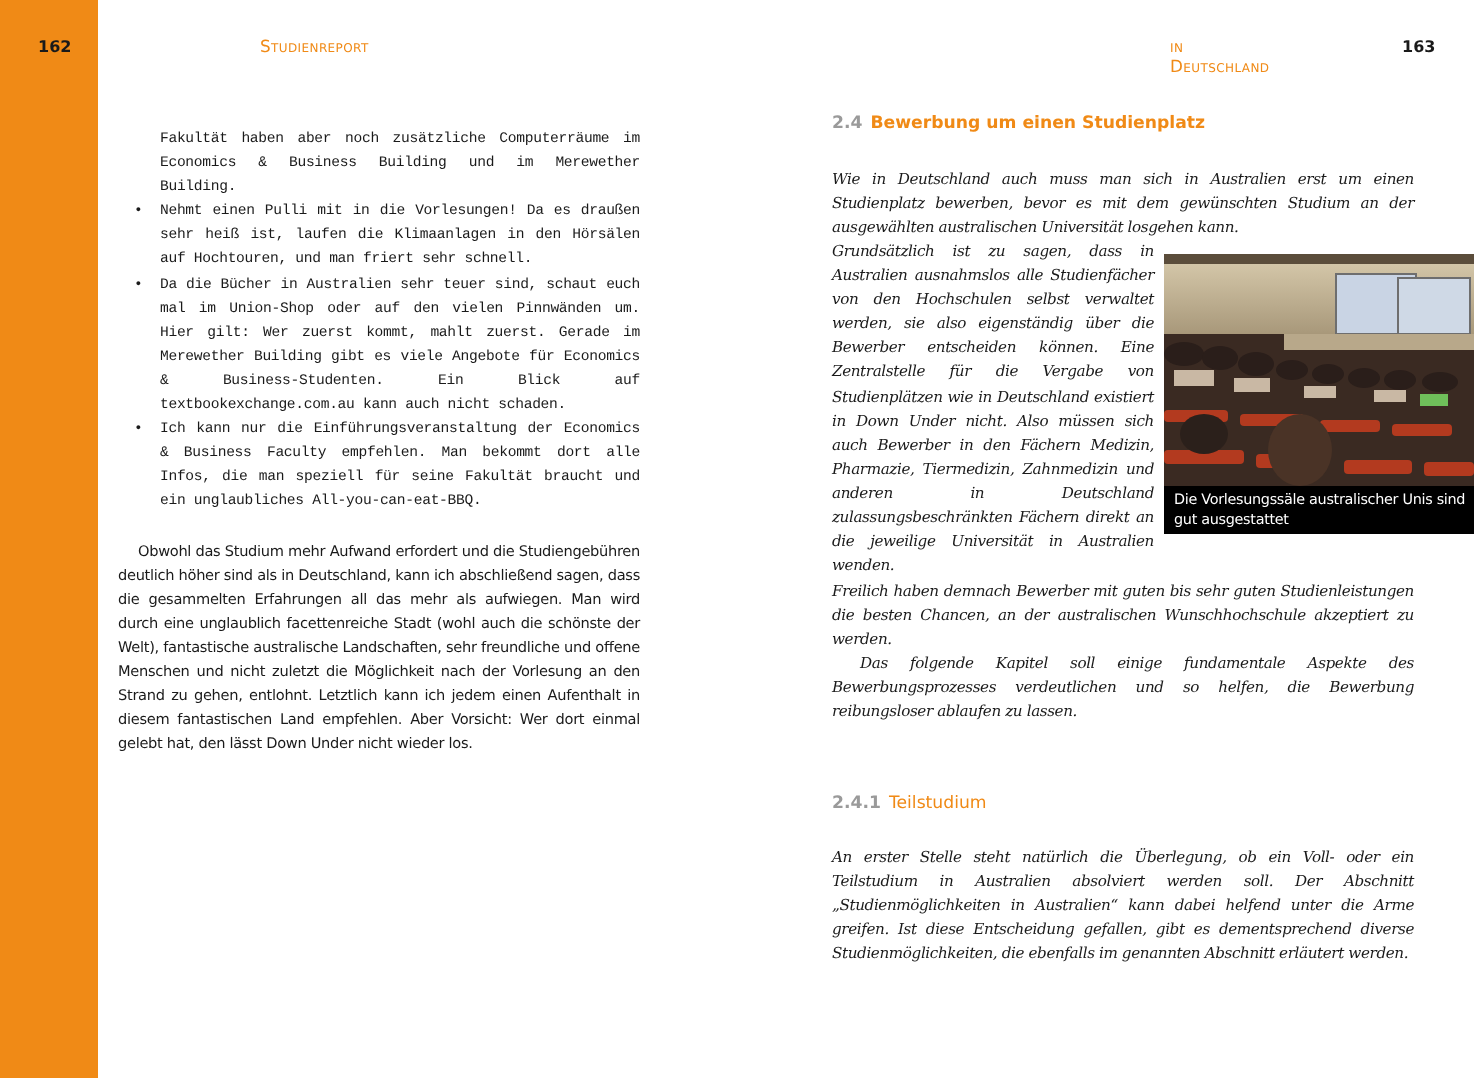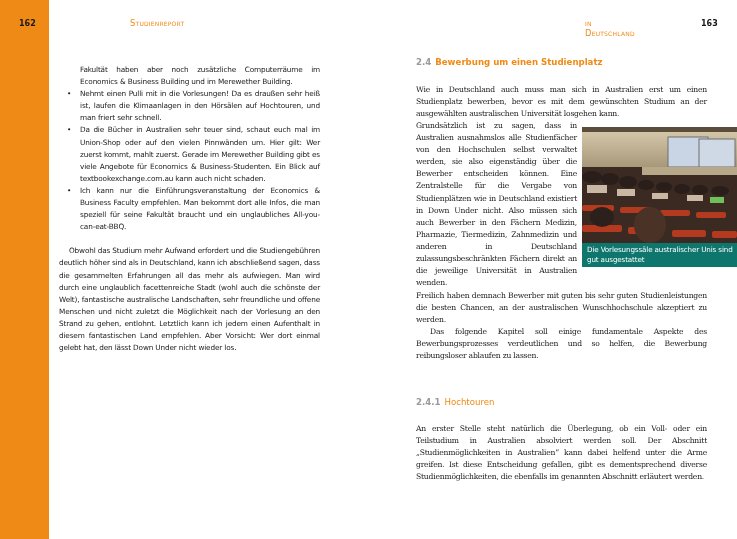--- a/index.html
+++ b/index.html
@@ -5,32 +5,32 @@
   html, body { margin:0; padding:0; }
   body { width:737px; height:539px; position:relative; overflow:hidden; background:#ffffff; font-family:"DejaVu Sans", sans-serif; }
   .spread { position:absolute; left:0; top:0; width:632px; height:539px; }
   .left-band { position:absolute; left:0; top:0; width:49px; height:539px; background:#f08a16; }
   .left-page { position:absolute; left:49px; top:0; width:320px; height:539px; background:#fff; }
   .right-page { position:absolute; left:369px; top:0; width:368px; height:539px; background:#fff; }
   .pagenum { position:absolute; font-family:"DejaVu Sans", sans-serif; font-weight:bold; font-size:8px; color:#1a1a1a; }
   .running-head { position:absolute; font-family:"DejaVu Sans", sans-serif; font-size:8.4px; color:#f08a16; letter-spacing:0.2px; font-variant:small-caps; }
   .sans-col { position:absolute; left:80px; top:64px; width:240px; font-family:"DejaVu Sans", sans-serif; font-size:7.3px; line-height:12.1px; color:#1a1a1a; text-align:justify; letter-spacing:-0.15px; }
   .sans-col ul { list-style:none; margin:0; padding:0; }
-  .sans-col li { position:relative; padding-left:0; margin:0; }
+  .sans-col li { position:relative; padding-left:0; margin:0;font-family:Liberation Mono, monospace; }
   .sans-col li.bullet::before { content:"\2022"; position:absolute; left:-13px; top:0; color:#1a1a1a; }
   .sans-col p { margin:0; text-indent:10px; }
   .sans-col .gap { height:12px; }
   .serif-head { position:absolute; font-family:"DejaVu Sans", sans-serif; font-weight:bold; font-size:8.6px; color:#f08a16; }
   .serif-head .num { color:#9a9a9a; font-weight:bold; margin-right:4px; }
-  .serif-text { position:absolute; font-family:"DejaVu Serif", serif; font-size:7.6px; line-height:12.1px; color:#1a1a1a; text-align:justify; letter-spacing:-0.2px; }
+  .serif-text { position:absolute; font-family:"DejaVu Serif", serif; font-size:7.6px; line-height:12.1px; color:#1a1a1a; text-align:justify; letter-spacing:-0.2px;font-style:italic; }
   .serif-text p { margin:0; }
   .serif-text p.indent { text-indent:14px; }
   .photo { position:absolute; left:582px; top:127px; width:155px; height:140px; overflow:hidden; }
   .photo svg { display:block; }
-  .caption { position:absolute; left:0; bottom:0; width:155px; height:24px; background:#0f766e; color:#fff; font-family:"DejaVu Sans", sans-serif; font-size:7.2px; line-height:10px; padding:2px 0 0 5px; box-sizing:border-box; letter-spacing:-0.15px; }
+  .caption { position:absolute; left:0; bottom:0; width:155px; height:24px; background:#000000; color:#fff; font-family:"DejaVu Sans", sans-serif; font-size:7.2px; line-height:10px; padding:2px 0 0 5px; box-sizing:border-box; letter-spacing:-0.15px; }
 </style>
 </head>
 <body>
 
 <div class="spread">
 
   <div class="left-band"></div>
   <div class="left-page"></div>
   <div class="right-page"></div>
 
@@ -62,21 +62,21 @@
   <div class="serif-text" style="left:416px; top:120px; width:161px;">
     <p>Grundsätzlich ist zu sagen, dass in Australien ausnahmslos alle Studienfächer von den Hochschulen selbst verwaltet werden, sie also eigenständig über die Bewerber entscheiden können. Eine Zentralstelle für die Vergabe von Studienplätzen wie in Deutschland existiert in Down Under nicht. Also müssen sich auch Bewerber in den Fächern Medizin, Pharmazie, Tiermedizin, Zahnmedizin und anderen in Deutschland zulassungsbeschränkten Fächern direkt an die jeweilige Universität in Australien wenden.</p>
   </div>
 
   <div class="serif-text" style="left:416px; top:290px; width:291px;">
     <p>Freilich haben demnach Bewerber mit guten bis sehr guten Studienleistungen die besten Chancen, an der australischen Wunschhochschule akzeptiert zu werden.</p>
     <p class="indent">Das folgende Kapitel soll einige fundamentale Aspekte des Bewerbungsprozesses verdeutlichen und so helfen, die Bewerbung reibungsloser ablaufen zu lassen.</p>
   </div>
 
   <div class="serif-head" style="left:416px; top:397px; font-weight:normal;">
-    <span class="num">2.4.1</span><span>Hochtouren</span>
+    <span class="num">2.4.1</span><span>Teilstudium</span>
   </div>
   <div class="serif-text" style="left:416px; top:423px; width:291px;">
     <p>An erster Stelle steht natürlich die Überlegung, ob ein Voll- oder ein Teilstudium in Australien absolviert werden soll. Der Abschnitt „Studienmöglichkeiten in Australien“ kann dabei helfend unter die Arme greifen. Ist diese Entscheidung gefallen, gibt es dementsprechend diverse Studienmöglichkeiten, die ebenfalls im genannten Abschnitt erläutert werden.</p>
   </div>
 
   <div class="photo">
     <svg width="155" height="140" viewBox="0 0 155 140">
       <defs>
         <linearGradient id="wall" x1="0" y1="0" x2="0" y2="1">
           <stop offset="0" stop-color="#d9ccae"></stop>

